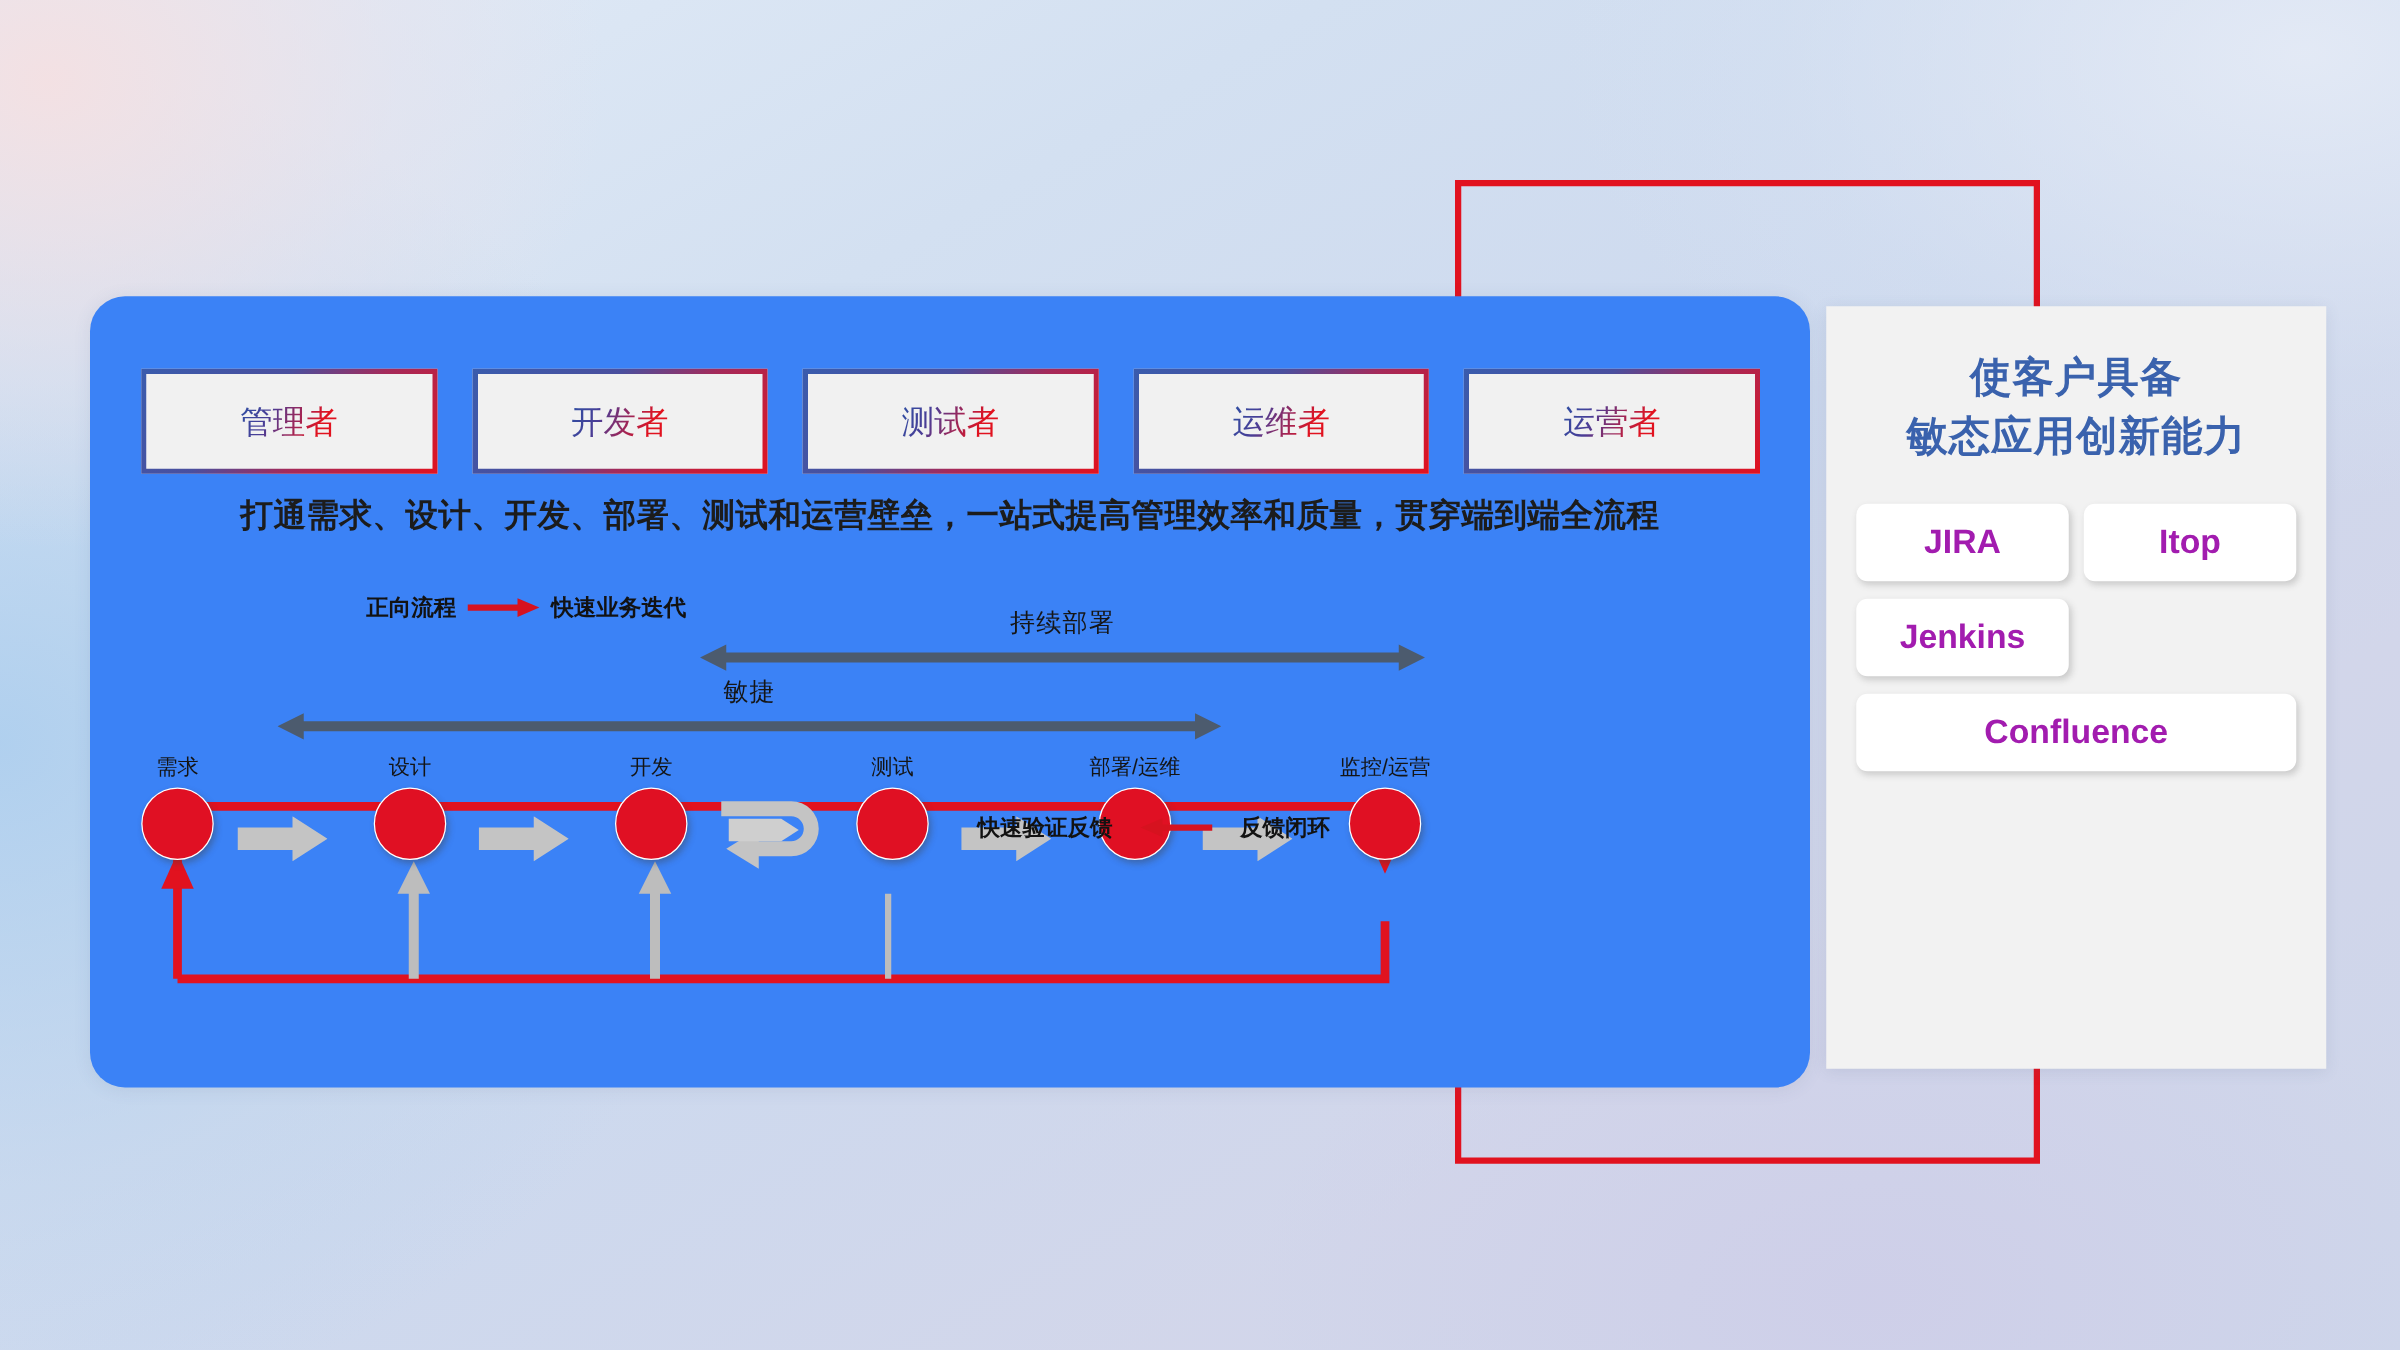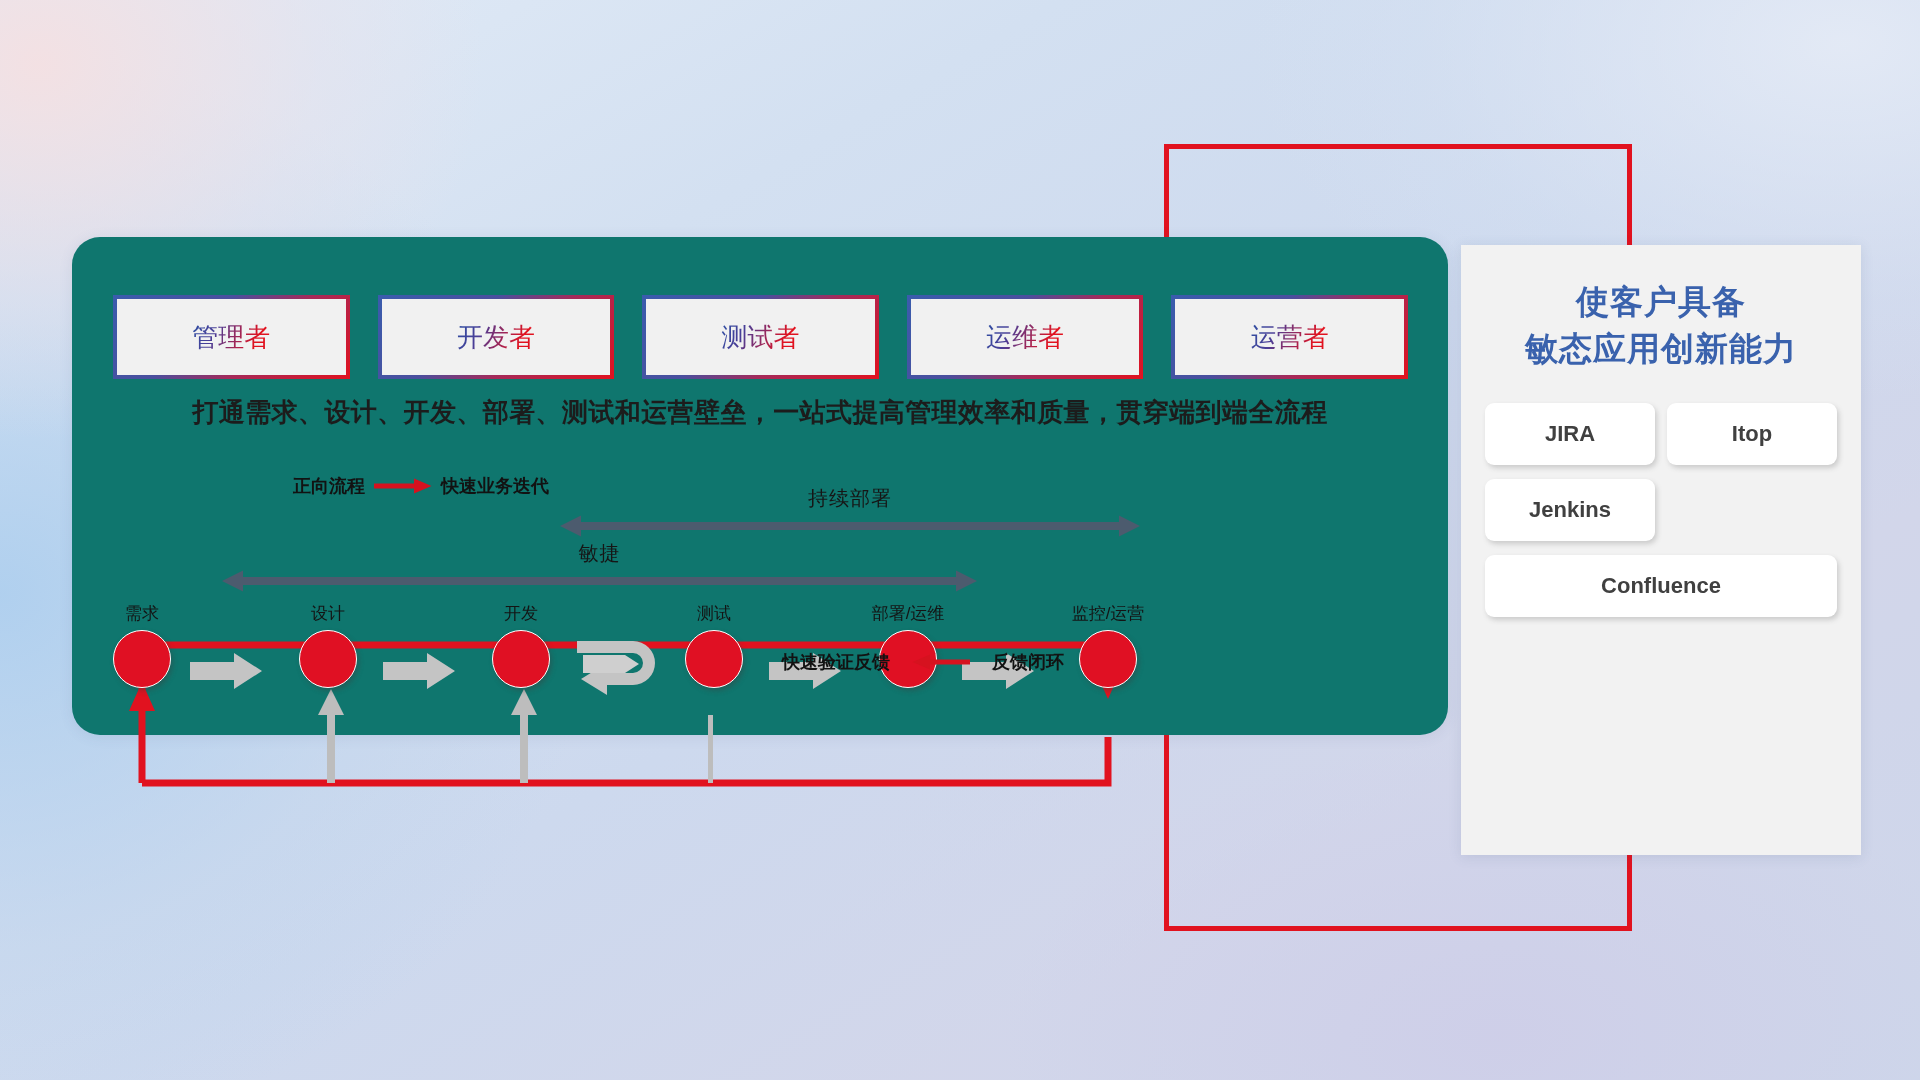--- a/index.html
+++ b/index.html
@@ -21,22 +21,22 @@
     left: 1164px; top: 144px;
     width: 468px; height: 787px;
     border: 5px solid var(--brand-red, #e1121f);
     z-index: 1;
   }
 
   
   .card {
     position: absolute;
     left: 72px; top: 237px;
-    width: 1376px; height: 498px;
-    background: #0f766e;
+    width: 1376px; height: 633px;
+    background: #3b82f6;
     border-radius: 28px;
     z-index: 3;
     box-shadow: 0 2px 14px rgba(70,90,130,0.10);
   }
 
   
   .roles {
     position: absolute;
     left: 41px; top: 58px;
     width: 1295px; height: 84px;
@@ -181,23 +181,23 @@
     flex-wrap: wrap;
     gap: 14px 12px;
   }
   .tool-chip {
     background: #ffffff;
     border-radius: 9px;
     height: 62px;
     display: flex;
     align-items: center;
     justify-content: center;
-    font-size: 22px;
-    font-weight: bold;
-    color: #404040;
+    font-size: 27px;
+    font-weight: bold;
+    color: #a21caf;
     box-shadow: 2px 3px 5px rgba(90,90,90,0.25);
     flex: 0 0 calc(50% - 6px);
   }
   .tool-chip.wide { flex: 0 0 100%; }
 </style>
 </head>
 <body>
 
 <div class="red-bracket"></div>
 

